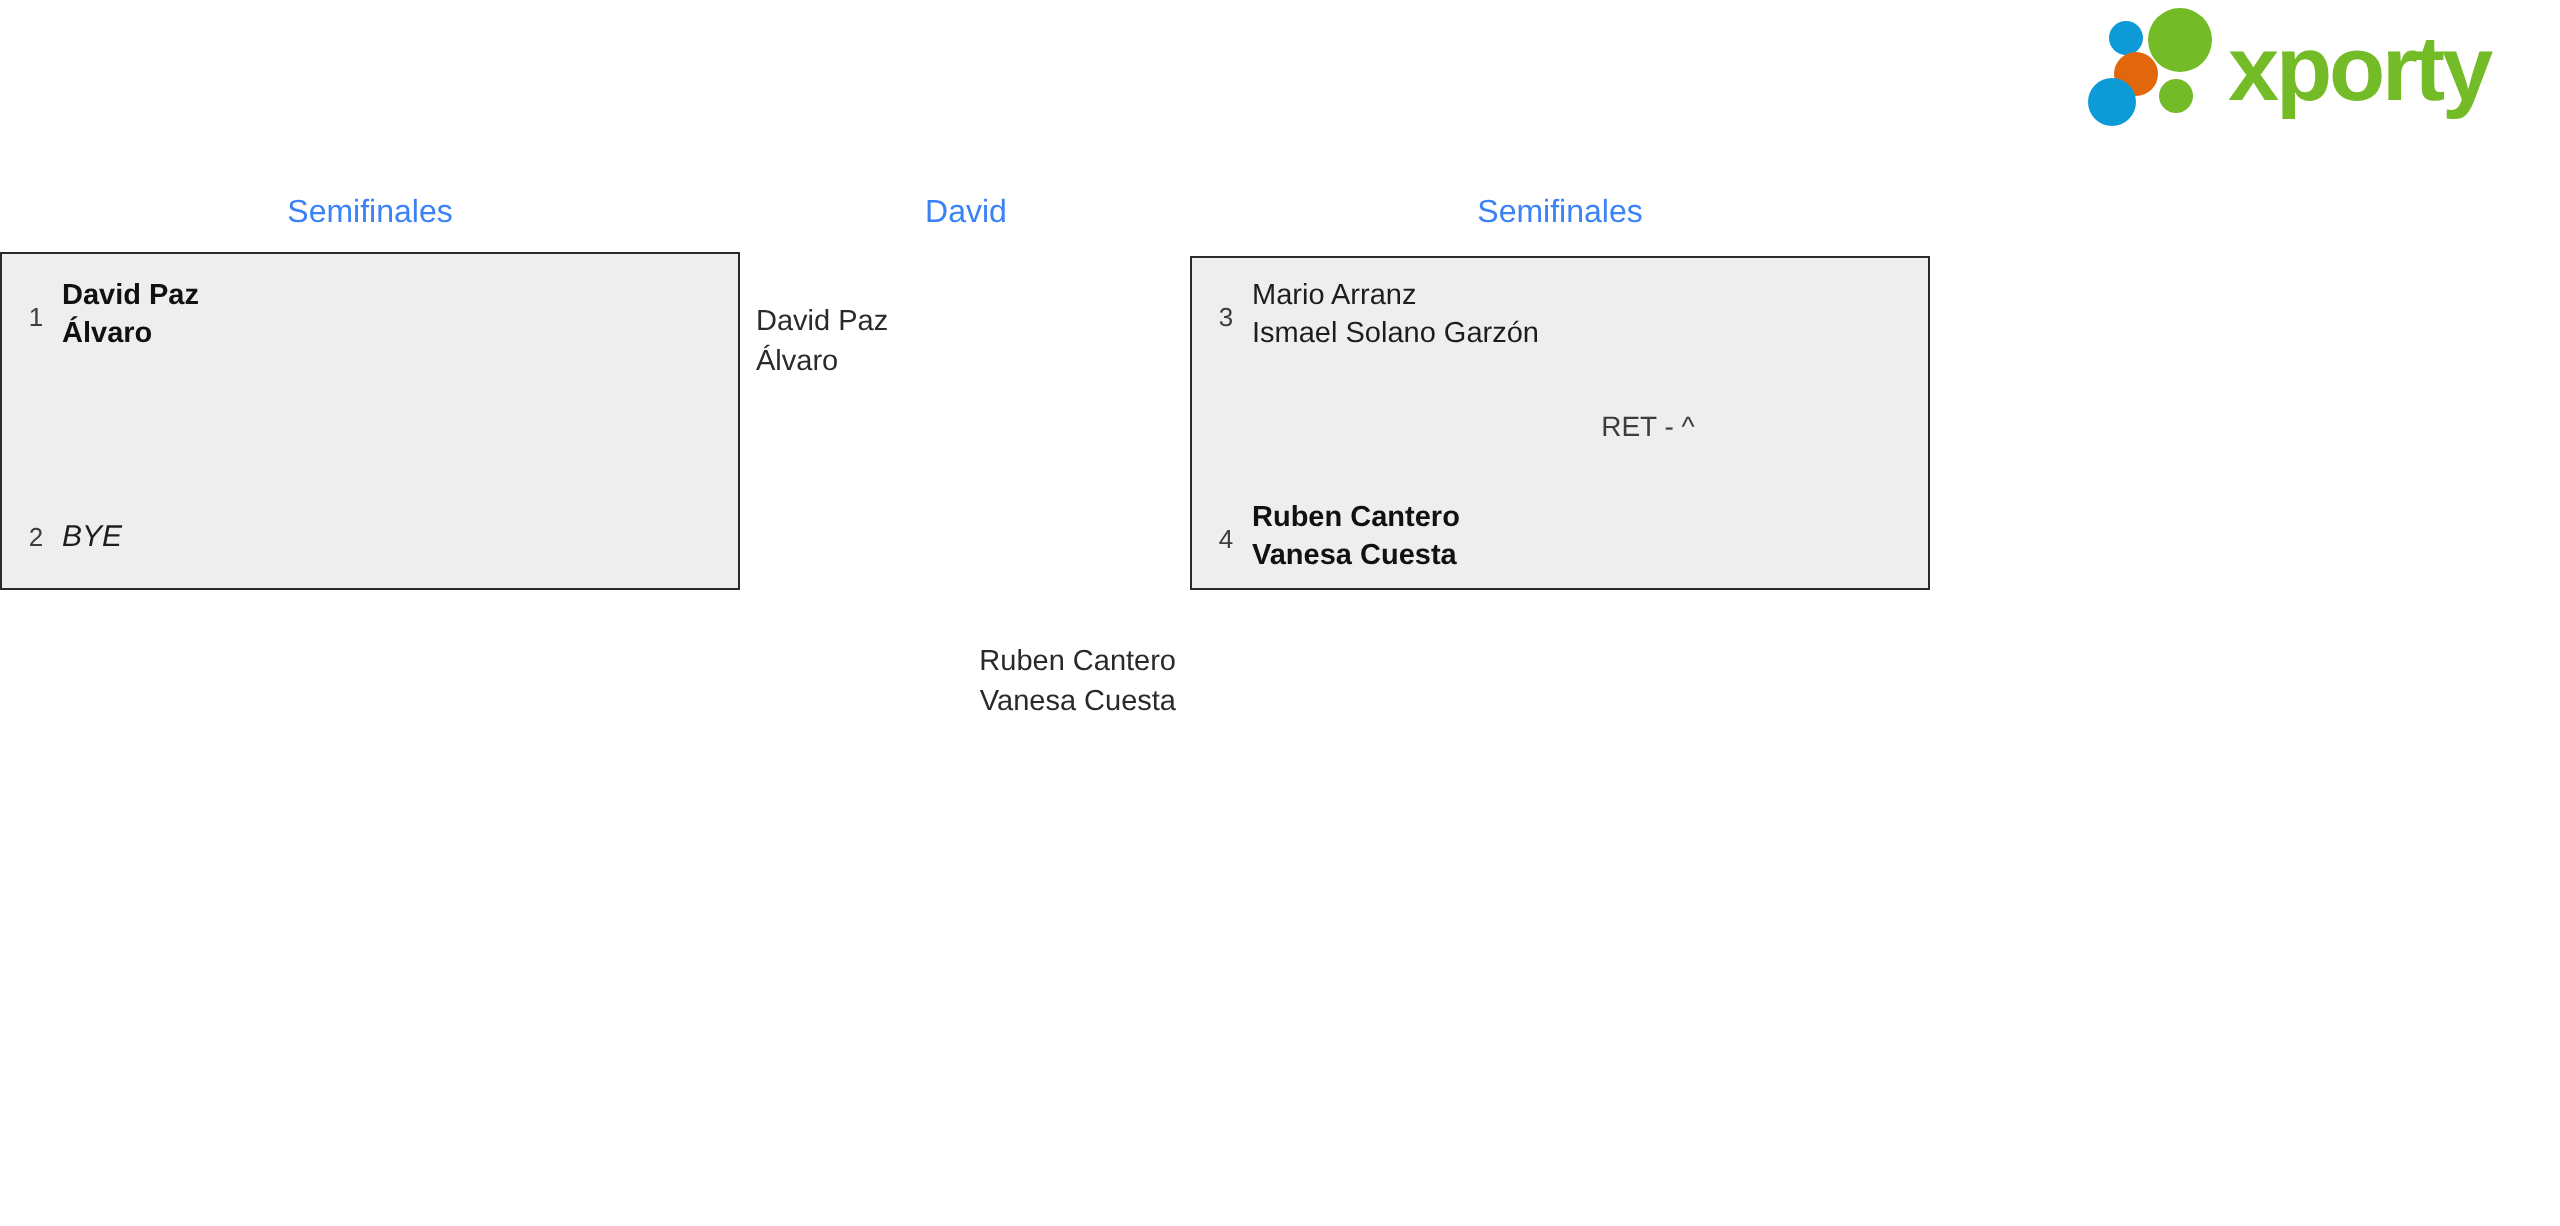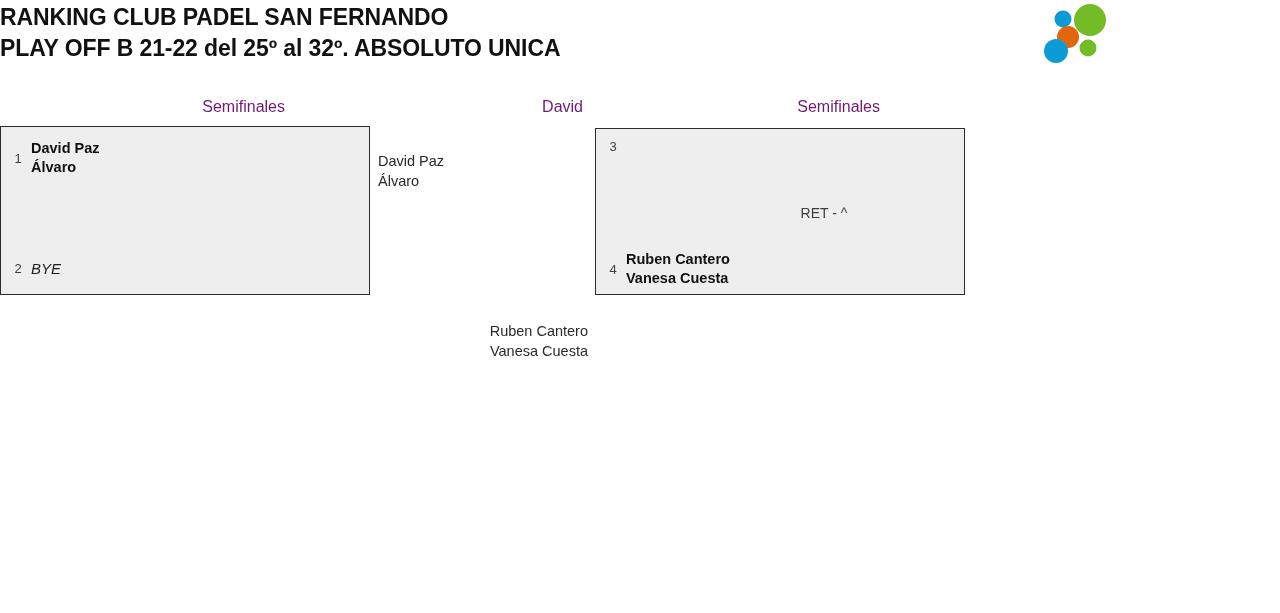--- a/index.html
+++ b/index.html
@@ -62,22 +62,22 @@
     font-weight: bold;
     letter-spacing: -1.6px;
     line-height: 58px;
   }
 
   
   .round-header {
     position: absolute;
     font-size: 16px;
     font-weight: normal;
-    color: #701a75;
-    text-align: right;
+    color: #3b82f6;
+    text-align: center;
     white-space: nowrap;
   }
 
   
   .match-box {
     position: absolute;
     background: #eeeeee;
     border: 1px solid #2b2b2b;
     box-sizing: border-box;
   }
@@ -128,35 +128,32 @@
     white-space: nowrap;
   }
   .final-entry.align-left { text-align: left; }
   .final-entry.align-right { text-align: right; }
 </style>
 </head>
 <body>
 
 <div class="page-header">
 
-  <div class="title-block">
-    <div class="title-line">RANKING CLUB PADEL SAN FERNANDO</div>
-    <div class="title-line">PLAY OFF B 21-22 del 25º al 32º. ABSOLUTO UNICA</div>
-  </div>
 
   <div class="logo">
     <div class="logo-dots">
       <svg width="74" height="62" viewBox="0 0 74 62" xmlns="http://www.w3.org/2000/svg">
         <circle cx="21" cy="16" r="8.5" fill="#0d9bd8"></circle>
         <circle cx="48" cy="17" r="16" fill="#73bb27"></circle>
         <circle cx="26" cy="34" r="11" fill="#e2670c"></circle>
         <circle cx="14" cy="48" r="12" fill="#0d9bd8"></circle>
         <circle cx="46" cy="45" r="8.5" fill="#73bb27"></circle>
       </svg>
     </div>
+    <div class="logo-word" style="color:#73bb27;">xporty</div>
   </div>
 
 </div>
 
 <div class="round-header" style="left:85px; top:98px; width:200px;">Semifinales</div>
 <div class="round-header" style="left:383px; top:98px; width:200px;">David</div>
 <div class="round-header" style="left:680px; top:98px; width:200px;">Semifinales</div>
 
 <div class="match-box" style="left:0px; top:126px; width:370px; height:169px;">
 
@@ -174,20 +171,24 @@
     <span class="seed">2</span>
     <span class="team-names single">BYE</span>
   </div>
 
 </div>
 
 <div class="match-box" style="left:595px; top:128px; width:370px; height:167px;">
 
   <div class="team" style="top:10px;">
     <span class="seed">3</span>
+    <span class="team-names">
+      <span>Mario Arranz</span><br>
+      <span>Ismael Solano Garzón</span>
+    </span>
   </div>
 
   <div class="match-result" style="top:76px;padding-left:44px;">RET - ^</div>
 
   <div class="team" style="top:121px;">
     <span class="seed">4</span>
     <span class="team-names winner">
       <span>Ruben Cantero</span><br>
       <span>Vanesa Cuesta</span>
     </span>

